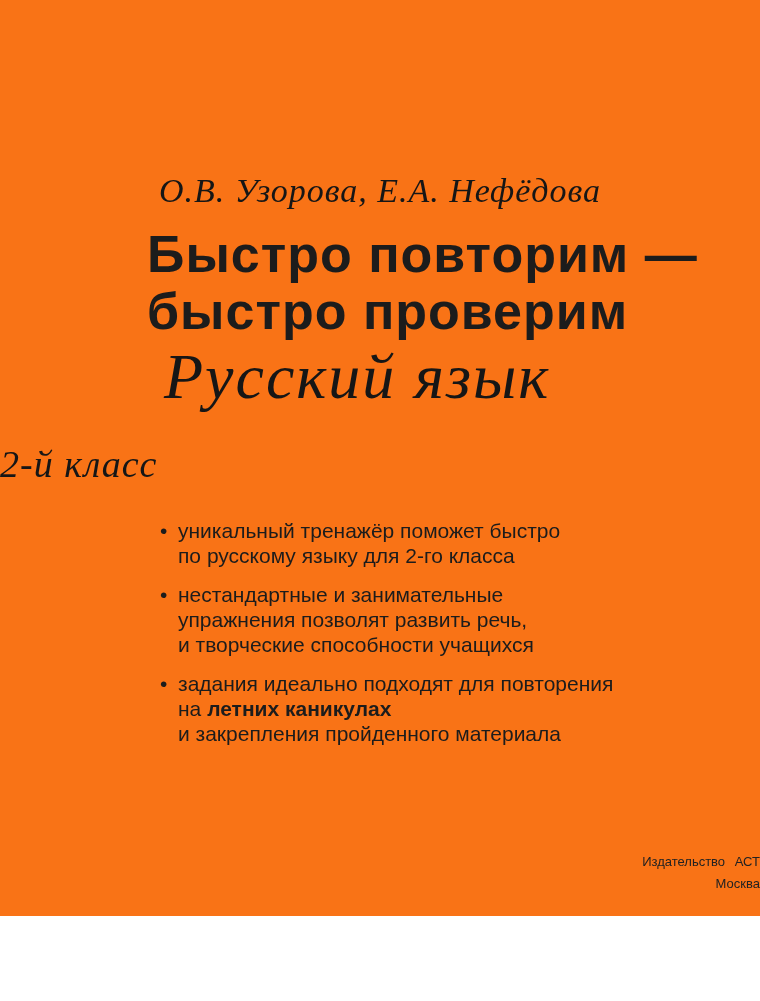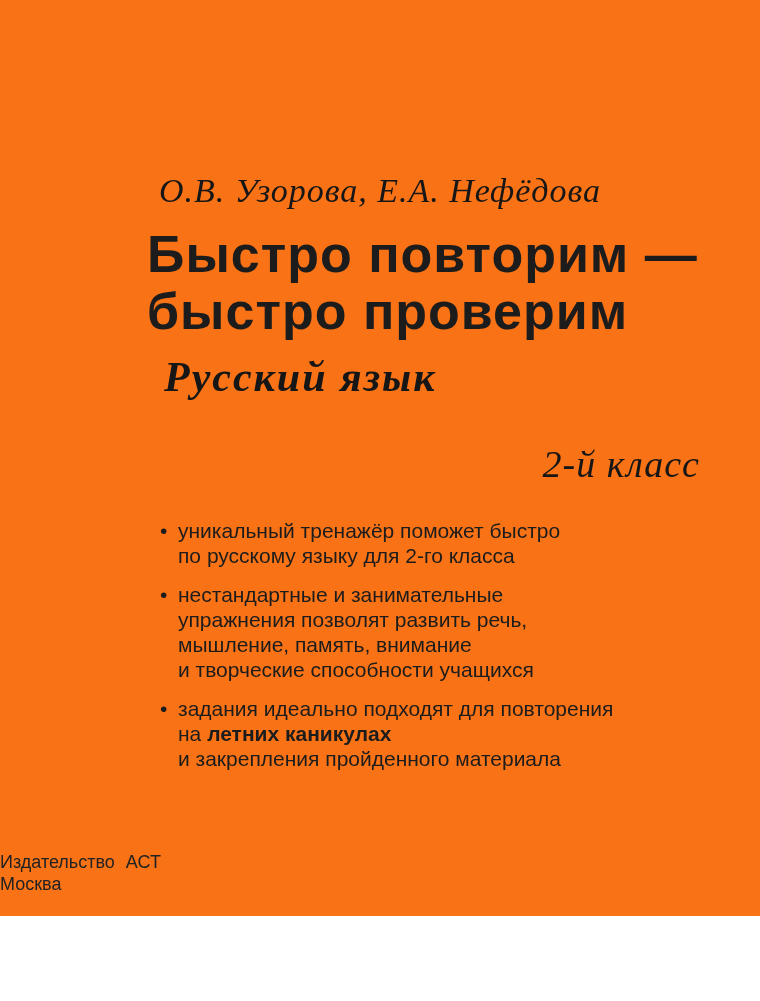--- a/index.html
+++ b/index.html
@@ -39,32 +39,32 @@
     font-weight: 700;
     font-size: 52px;
     line-height: 57px;
     letter-spacing: 1px;
     white-space: nowrap;
   }
   .subject-title {
     position: absolute;
     top: 342px;
     left: 164px;
-    font-weight: 700;
-    font-size: 42px;
+    font-weight: 400;
+    font-size: 64px;
     line-height: 70px;
     letter-spacing: 2px;
     white-space: nowrap;
   }
   .grade-subtitle {
     position: absolute;
     top: 442px;
     left: 0;
     width: 700px;
-    text-align: right;
+    text-align: left;
     font-size: 38px;
     letter-spacing: 1px;
     white-space: nowrap;
   }
   
   .bullets {
     position: absolute;
     top: 518px;
     left: 160px;
     width: 480px;
@@ -87,22 +87,22 @@
   }
   .b-bold {
     font-weight: 700;
   }
   
   .publisher {
     position: absolute;
     top: 851px;
     left: 0;
     right: 0;
-    text-align: left;
-    font-size: 18px;
+    text-align: right;
+    font-size: 13px;
     line-height: 22px;
     color: #222222;
   }
   .publisher .pub-line1 {
     word-spacing: 6px;
   }
 </style>
 </head>
 <body>
 
@@ -127,21 +127,20 @@
         <div>уникальный тренажёр поможет быстро</div>
         <div>по русскому языку для 2-го класса</div>
       </div>
     </div>
 
     <div class="bullet-item">
       <span class="bullet-marker">•</span>
       <div class="bullet-text">
         <div>нестандартные и занимательные</div>
         <div>упражнения позволят развить речь,</div>
-        <div>мышление, память, внимание</div>
         <div>и творческие способности учащихся</div>
       </div>
     </div>
 
     <div class="bullet-item">
       <span class="bullet-marker">•</span>
       <div class="bullet-text">
         <div>задания идеально подходят для повторения</div>
         <div>
           <span>на </span><span class="b-bold">летних каникулах</span>

